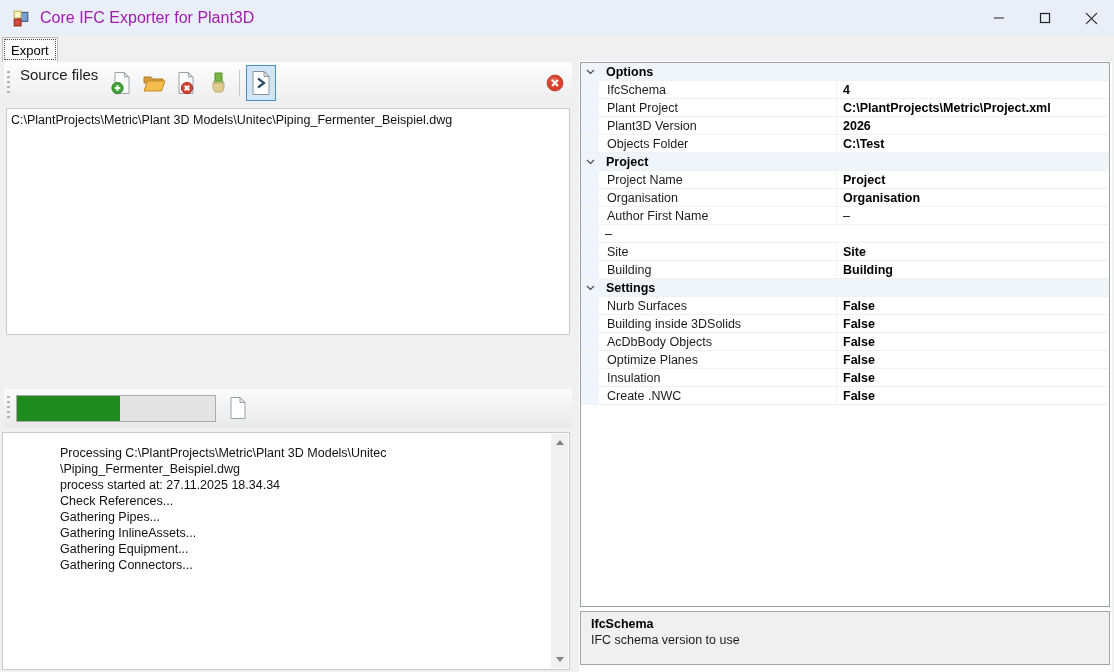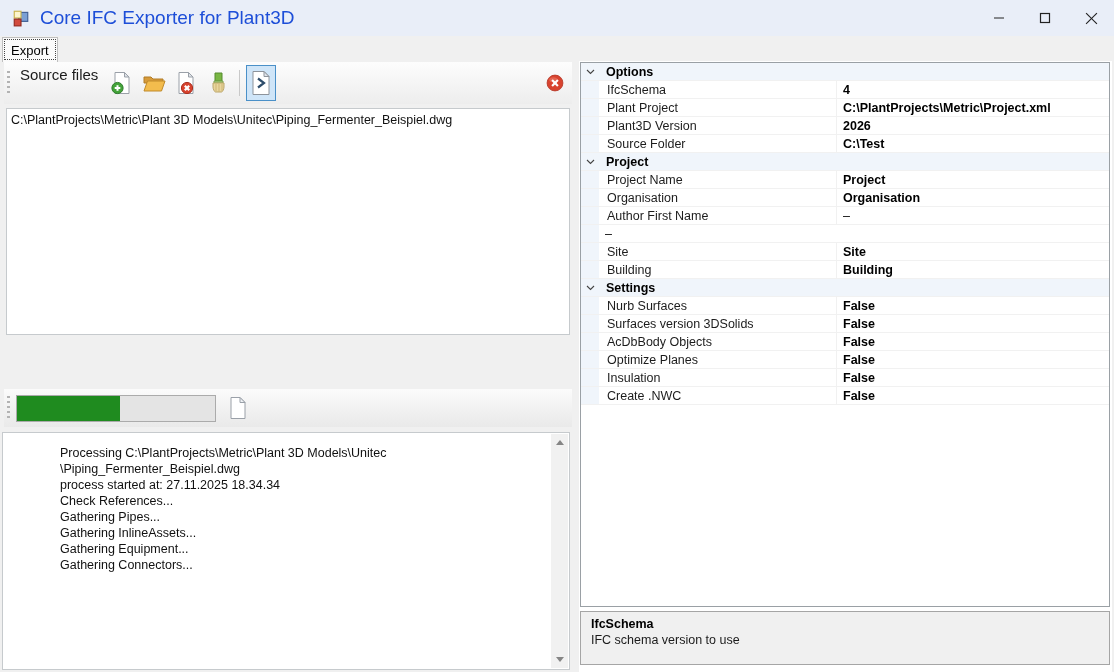--- a/index.html
+++ b/index.html
@@ -5,21 +5,21 @@
   * { margin:0; padding:0; box-sizing:border-box; }
   html,body { width:1114px; height:672px; }
   body { font-family:"Liberation Sans", sans-serif; background:#fff; }
   .window { position:relative; width:1114px; height:672px; background:#f0f0f0;
             outline:1px solid #8f8f8f; overflow:hidden; }
 
   
   .titlebar { position:absolute; left:0; top:0; width:1114px; height:36px;
               background:#e9eef8; display:flex; align-items:center; }
   .app-icon { margin-left:12px; width:18px; height:18px; flex:none; }
-  .title-text { margin-left:10px; font-size:19px; color:#1d4ed8; }
+  .title-text { margin-left:10px; font-size:16px; color:#a21caf; }
   .win-controls { margin-left:auto; display:flex; height:100%; }
   .win-btn { width:46px; height:100%; display:flex; align-items:center; justify-content:center; cursor:default; }
 
   
   .tabstrip { position:absolute; left:0; top:36px; width:1114px; height:24px; background:#f0f0f0; }
   .tab { position:absolute; left:2px; top:1px; height:22px; padding:12px 8px;
          background:#fbfbfb; border:1px solid #bfbfbf; border-bottom:none;
          font-size:13px; color:#000; display:flex; align-items:center;
          outline:1px dotted #444; outline-offset:-3px; }
 
@@ -239,21 +239,21 @@
           <span class="pg-name">Plant Project</span>
           <span class="pg-value bold">C:\PlantProjects\Metric\Project.xml</span>
         </div>
         <div class="pg-row pg-item">
           <span class="pg-gutter"></span>
           <span class="pg-name">Plant3D Version</span>
           <span class="pg-value bold">2026</span>
         </div>
         <div class="pg-row pg-item">
           <span class="pg-gutter"></span>
-          <span class="pg-name">Source Folder</span>
+          <span class="pg-name">Objects Folder</span>
           <span class="pg-value bold">C:\Test</span>
         </div>
         <div class="pg-row pg-cat">
           <span class="pg-gutter">
             <svg width="9" height="6" viewBox="0 0 9 6">
               <polyline points="1,1 4.5,4.5 8,1" fill="none" stroke="#444" stroke-width="1.1"></polyline>
             </svg>
           </span>
           <span class="pg-cat-label">Project</span>
         </div>
@@ -294,21 +294,21 @@
           </span>
           <span class="pg-cat-label">Settings</span>
         </div>
         <div class="pg-row pg-item">
           <span class="pg-gutter"></span>
           <span class="pg-name">Nurb Surfaces</span>
           <span class="pg-value bold">False</span>
         </div>
         <div class="pg-row pg-item">
           <span class="pg-gutter"></span>
-          <span class="pg-name">Surfaces version 3DSolids</span>
+          <span class="pg-name">Building inside 3DSolids</span>
           <span class="pg-value bold">False</span>
         </div>
         <div class="pg-row pg-item">
           <span class="pg-gutter"></span>
           <span class="pg-name">AcDbBody Objects</span>
           <span class="pg-value bold">False</span>
         </div>
         <div class="pg-row pg-item">
           <span class="pg-gutter"></span>
           <span class="pg-name">Optimize Planes</span>

